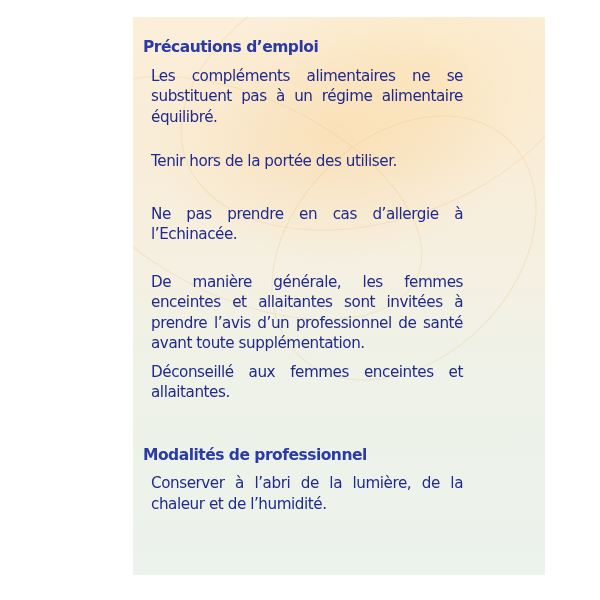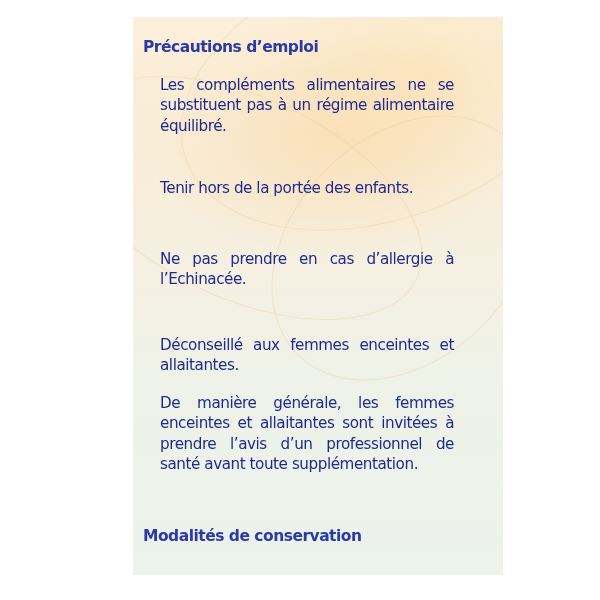--- a/index.html
+++ b/index.html
@@ -7,21 +7,21 @@
       padding: 0;
       width: 600px;
       height: 600px;
       background: #ffffff;
       overflow: hidden;
     }
     .panel {
       position: absolute;
       left: 133px;
       top: 17px;
-      width: 370px;
+      width: 412px;
       height: 558px;
       background:
         radial-gradient(ellipse 260px 180px at 200px 120px, rgba(250,214,160,0.55), rgba(250,214,160,0) 70%),
         radial-gradient(ellipse 220px 160px at 300px 60px, rgba(252,226,180,0.6), rgba(252,226,180,0) 70%),
         linear-gradient(180deg, #fbefd9 0%, #f9edd8 25%, #f5f0e2 45%, #eef2e8 65%, #ecf2ec 100%);
       overflow: hidden;
     }
     .leaf {
       position: absolute;
       border: 1px solid rgba(242, 200, 140, 0.35);
@@ -39,47 +39,48 @@
       line-height: 20.5px;
     }
     .heading {
       font-weight: bold;
       color: #2a3aa6;
       font-size: 15.5px;
       letter-spacing: -0.5px;
       margin: 0;
     }
     .para {
-      margin: 17px;
+      margin: 8px;
       text-align: justify;
       letter-spacing: -0.45px;
     }
     .gap-sm { height: 8px; }
     .gap-md { height: 11px; }
     .gap-lg { height: 34px; }
   </style>
 </head>
 <body>
 
 <div class="panel">
   <div class="leaf" style="left:40px;top:-60px;width:420px;height:260px;transform:rotate(-20deg);"></div>
   <div class="leaf" style="left:-80px;top:80px;width:380px;height:200px;transform:rotate(25deg);"></div>
   <div class="leaf" style="left:120px;top:120px;width:300px;height:220px;transform:rotate(-45deg);"></div>
 
   <div class="content">
     <section>
       <h2 class="heading">Précautions d’emploi</h2>
       <p class="para">Les compléments alimentaires ne se substituent pas à un régime alimentaire équilibré.</p>
       <div class="gap-sm"></div>
-      <p class="para">Tenir hors de la portée des enfants.</p>
+      <p class="para">Tenir hors de la portée des utiliser.</p>
       <div class="gap-sm"></div>
       <div class="gap-sm"></div>
       <p class="para">Ne pas prendre en cas d’allergie à l’Echinacée.</p>
       <div class="gap-md"></div>
+      <p class="para">De manière générale, les femmes enceintes et allaitantes sont invitées à prendre l’avis d’un professionnel de santé avant toute supplémentation.</p>
       <p class="para">Déconseillé aux femmes enceintes et allaitantes.</p>
-      <p class="para">De manière générale, les femmes enceintes et allaitantes sont invitées à prendre l’avis d’un professionnel de santé avant toute supplémentation.</p>
     </section>
     <div class="gap-lg"></div>
     <section>
-      <h2 class="heading">Modalités de conservation</h2>
+      <h2 class="heading">Modalités de professionnel</h2>
+      <p class="para">Conserver à l’abri de la lumière, de la chaleur et de l’humidité.</p>
     </section>
   </div>
 </div>
 
 </body></html>

